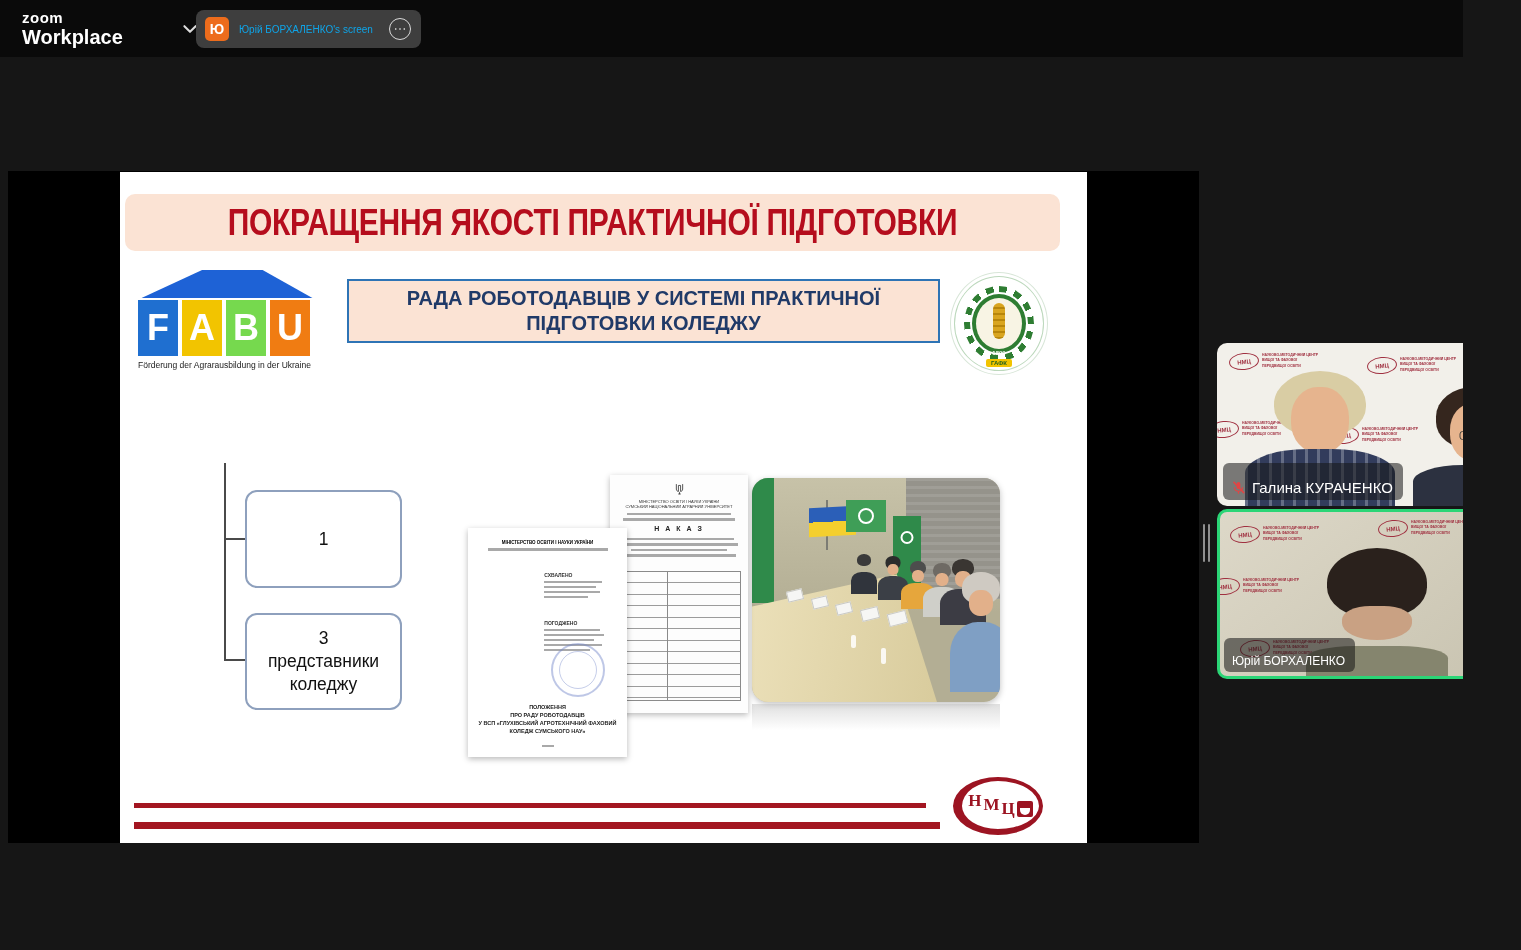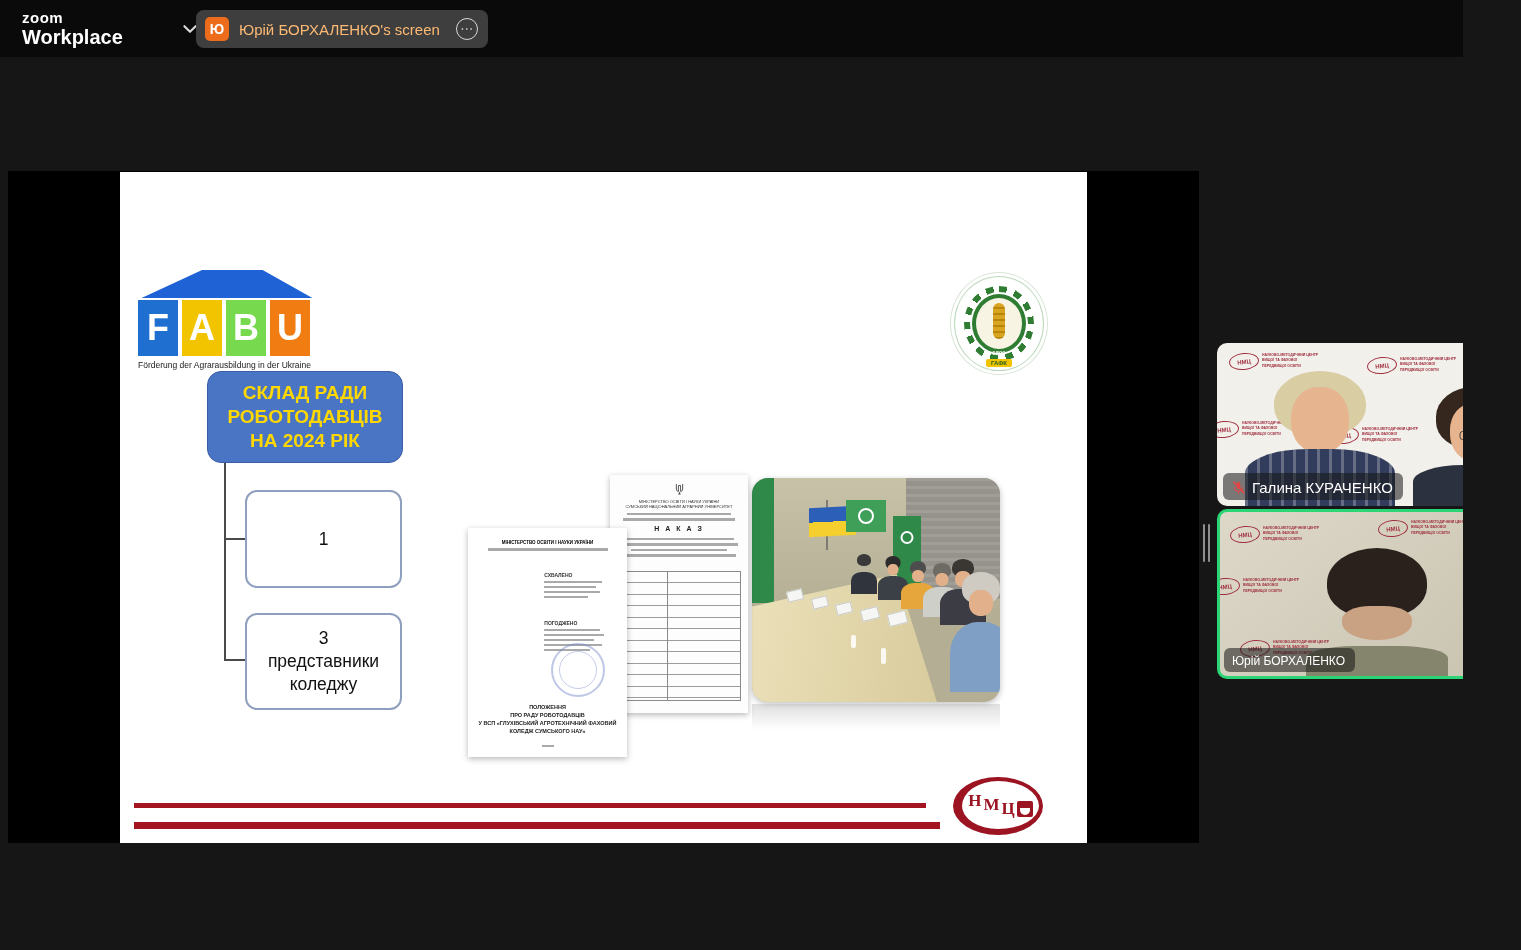--- a/index.html
+++ b/index.html
@@ -11,21 +11,21 @@
   .topbar { position:absolute; left:0; top:0; width:100%; height:57px; background:#0a0a0a;
     display:flex; align-items:center; }
   .brand { margin-left:22px; color:#fff; line-height:1; }
   .brand-zoom { font-size:15px; font-weight:700; letter-spacing:.5px; }
   .brand-wp { font-size:20px; font-weight:600; margin-top:2px; }
   .chevron { margin-left:58px; display:flex; align-items:center; cursor:pointer; }
   .share-tab { position:absolute; left:196px; top:10px; height:38px; background:#3e3e3e;
     border-radius:8px; display:flex; align-items:center; padding:0 10px 0 9px; gap:10px; }
   .tab-avatar { width:24px; height:24px; background:#ed6c1c; border-radius:5px; color:#fff;
     font-size:14px; font-weight:700; display:flex; align-items:center; justify-content:center; }
-  .tab-title { color:#fdba74; font-size:15px; white-space:nowrap; }
+  .tab-title { color:#0ea5e9; font-size:10px; white-space:nowrap; }
   .tab-more { width:22px; height:22px; border:1.5px solid #d9d9d9; border-radius:50%;
     color:#d9d9d9; font-size:13px; display:flex; align-items:center; justify-content:center;
     margin-left:6px; line-height:0; }
 
   
   .share-region { position:absolute; left:8px; top:171px; width:1191px; height:672px; background:#000; }
   .slide { position:absolute; left:112px; top:1px; width:967px; height:671px; background:#fff; overflow:hidden; }
 
   .title-banner { position:absolute; left:5px; top:22px; width:935px; height:57px; background:#fbe3d4;
     border-radius:10px; display:flex; align-items:center; justify-content:center; }
@@ -156,21 +156,21 @@
   .nmc-txt { font-size:3.5px; line-height:1.5; color:#a03040; width:58px; font-weight:700; }
 
   .vperson { position:absolute; }
   .v-hair { position:absolute; left:50%; transform:translateX(-50%); top:0; }
   .v-face { position:absolute; left:50%; transform:translateX(-50%); background:#e6b48e; }
   .v-body { position:absolute; left:0; bottom:0; width:100%; }
   .glasses { position:absolute; display:flex; gap:3px; }
   .glasses i { display:block; width:14px; height:9px; border:1.5px solid #4a453e; border-radius:3px; }
 
   .name-tag { position:absolute; left:6px; bottom:6px; display:flex; align-items:center; gap:6px;
-    background:rgba(22,22,22,.55); border-radius:6px; padding:6px 10px 4px 8px; color:#fff; font-size:15px;
+    background:rgba(22,22,22,.55); border-radius:6px; padding:16px 10px 4px 8px; color:#fff; font-size:15px;
     white-space:nowrap; }
   .tile-2 .name-tag { font-size:12px; left:4px; bottom:4px; }
 </style>
 </head>
 <body>
 
 <div class="screen">
 
   <header class="topbar">
     <div class="brand">
@@ -185,48 +185,51 @@
     <div class="share-tab">
       <div class="tab-avatar">Ю</div>
       <div class="tab-title">Юрій БОРХАЛЕНКО's screen</div>
       <div class="tab-more">⋯</div>
     </div>
   </header>
 
   <div class="share-region">
     <div class="slide">
 
+      <div class="title-banner">
+        <span>ПОКРАЩЕННЯ ЯКОСТІ ПРАКТИЧНОЇ ПІДГОТОВКИ</span>
+      </div>
 
       <div class="fabu">
         <div style="position:relative;height:28px;">
           <div class="fabu-roof-solid"></div>
         </div>
         <div class="fabu-row">
           <div class="fabu-cell fabu-f">F</div>
           <div class="fabu-cell fabu-a">A</div>
           <div class="fabu-cell fabu-b">B</div>
           <div class="fabu-cell fabu-u">U</div>
         </div>
         <div class="fabu-caption">Förderung der Agrarausbildung in der Ukraine</div>
       </div>
 
+      <div class="council-box">РАДА РОБОТОДАВЦІВ У СИСТЕМІ ПРАКТИЧНОЇ ПІДГОТОВКИ КОЛЕДЖУ</div>
 
       <div class="emblem">
         <div class="emblem-ring"></div>
         <div class="emblem-gear"></div>
         <div class="emblem-gear-in"></div>
         <div class="emblem-core">
           <div class="wheat"></div>
         </div>
         <div class="emblem-year">1899</div>
         <div class="emblem-abbr">ГАФК</div>
       </div>
 
 
-      <div class="comp-box">СКЛАД  РАДИ РОБОТОДАВЦІВ НА 2024 РІК</div>
 
       <div class="conn conn-v"></div>
       <div class="conn conn-h1"></div>
       <div class="conn conn-h2"></div>
 
       <div class="member-box mb1">
         <div>1</div>
       </div>
       <div class="member-box mb2">
         <div>3</div>

